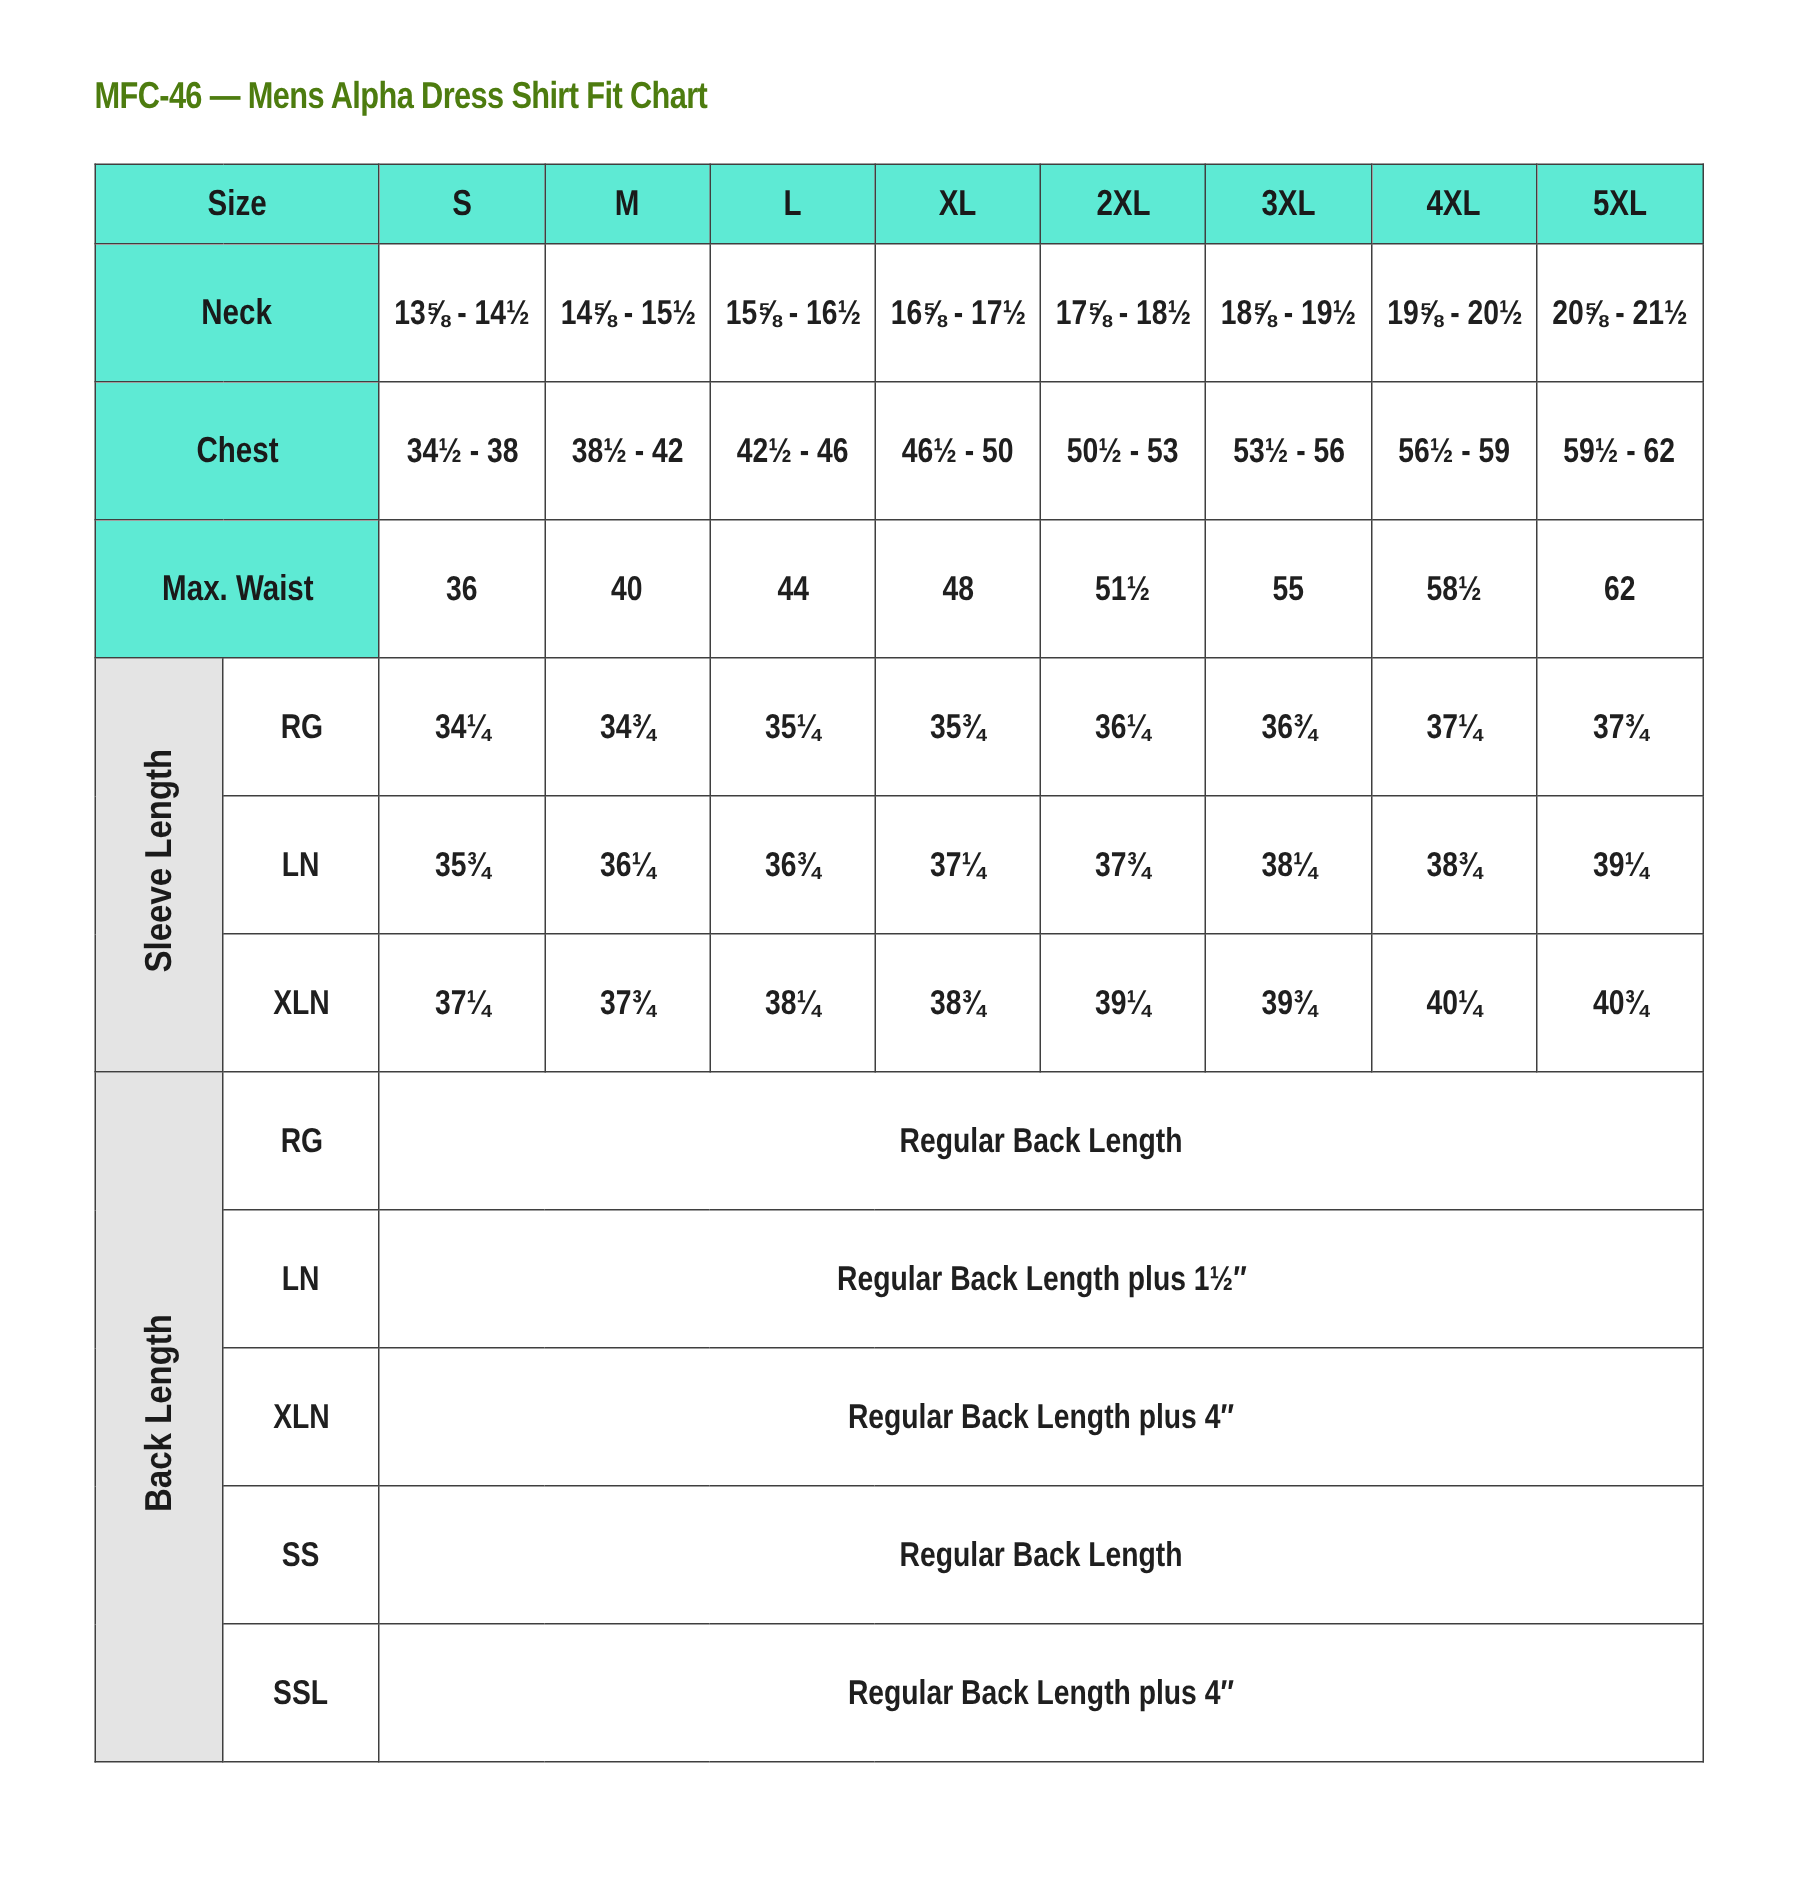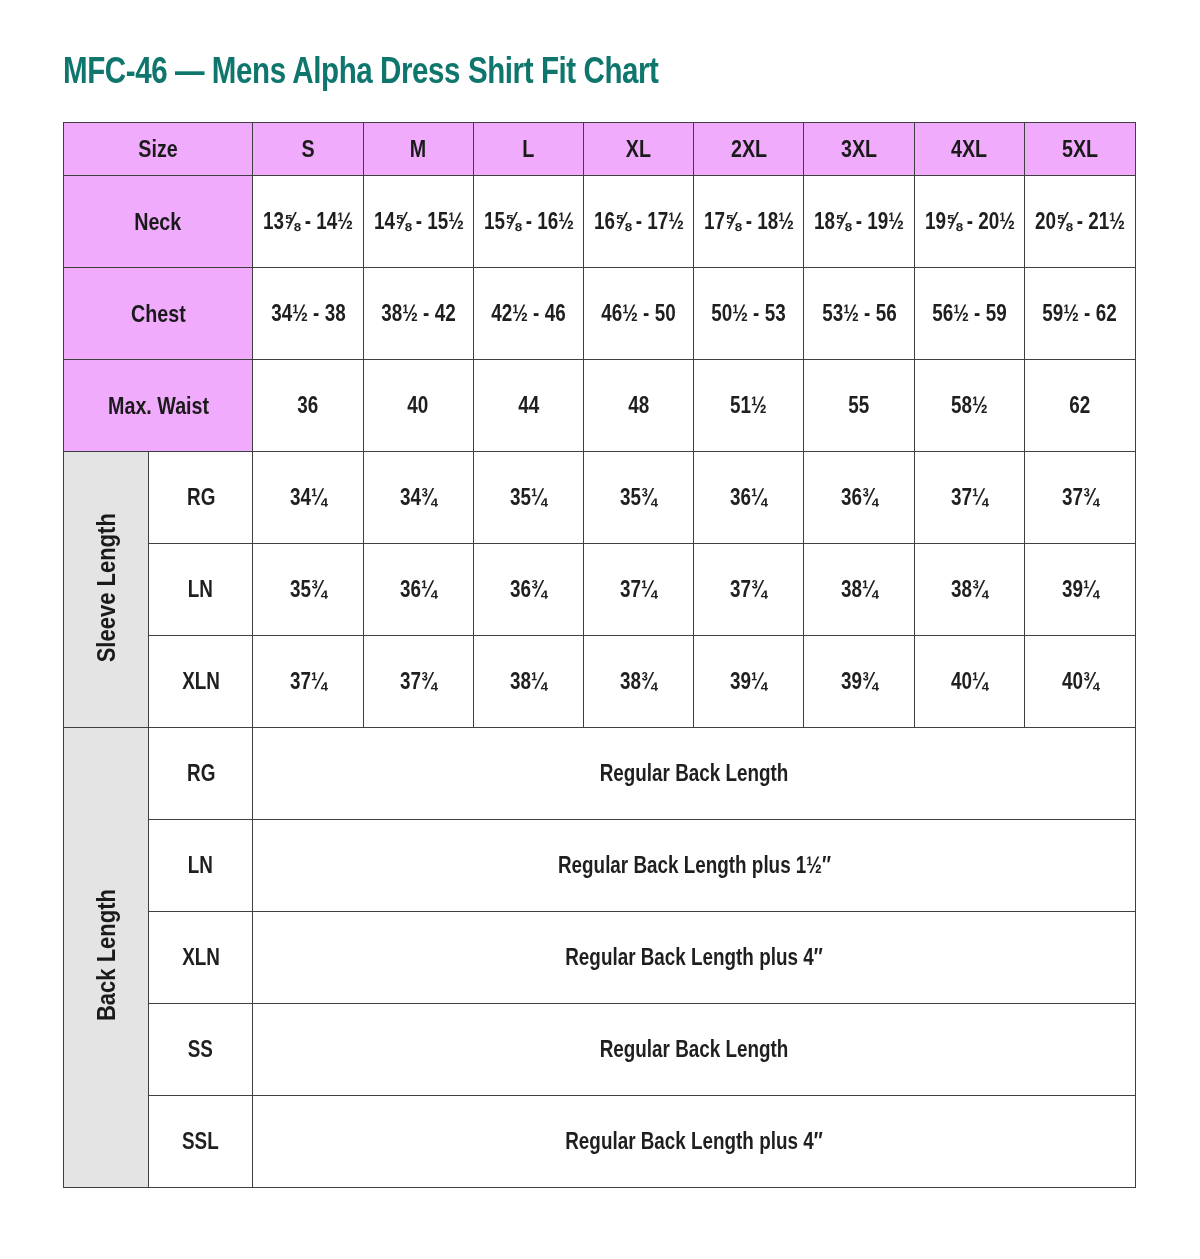--- a/index.html
+++ b/index.html
@@ -7,45 +7,45 @@
     margin: 0;
     padding: 0;
     background: #ffffff;
     font-family: "Liberation Sans", sans-serif;
     color: #1c1c1c;
   }
   body { width: 1200px; height: 1259px; }
   .page { padding: 50px 60px 0 63px; }
 
   .chart-title {
-    font-size: 36px;
+    font-size: 25px;
     font-weight: 800;
     letter-spacing: -0.5px;
     margin: 0 0 30px 0;
-    color: #0f766e;
+    color: #4d7c0f;
   }
   .chart-title .cnd { transform-origin: left center; }
 
   table.fit-chart {
     border-collapse: collapse;
     table-layout: fixed;
     width: 1073px;
   }
   .fit-chart th, .fit-chart td {
     border: 1.5px solid #3f3f3f;
     padding: 0;
     text-align: center;
     vertical-align: middle;
     white-space: nowrap;
     overflow: hidden;
   }
   tr.header-row { height: 53px; }
   tr.data-row   { height: 92px; }
 
-  .gray  { background: #f0abfc; }
+  .gray  { background: #5eead4; }
   .white { background: #ffffff; }
 
   
   .cnd {
     display: inline-block;
     transform: scaleX(0.82);
     transform-origin: center center;
   }
 
   .col-head .cnd, .row-label .cnd {

